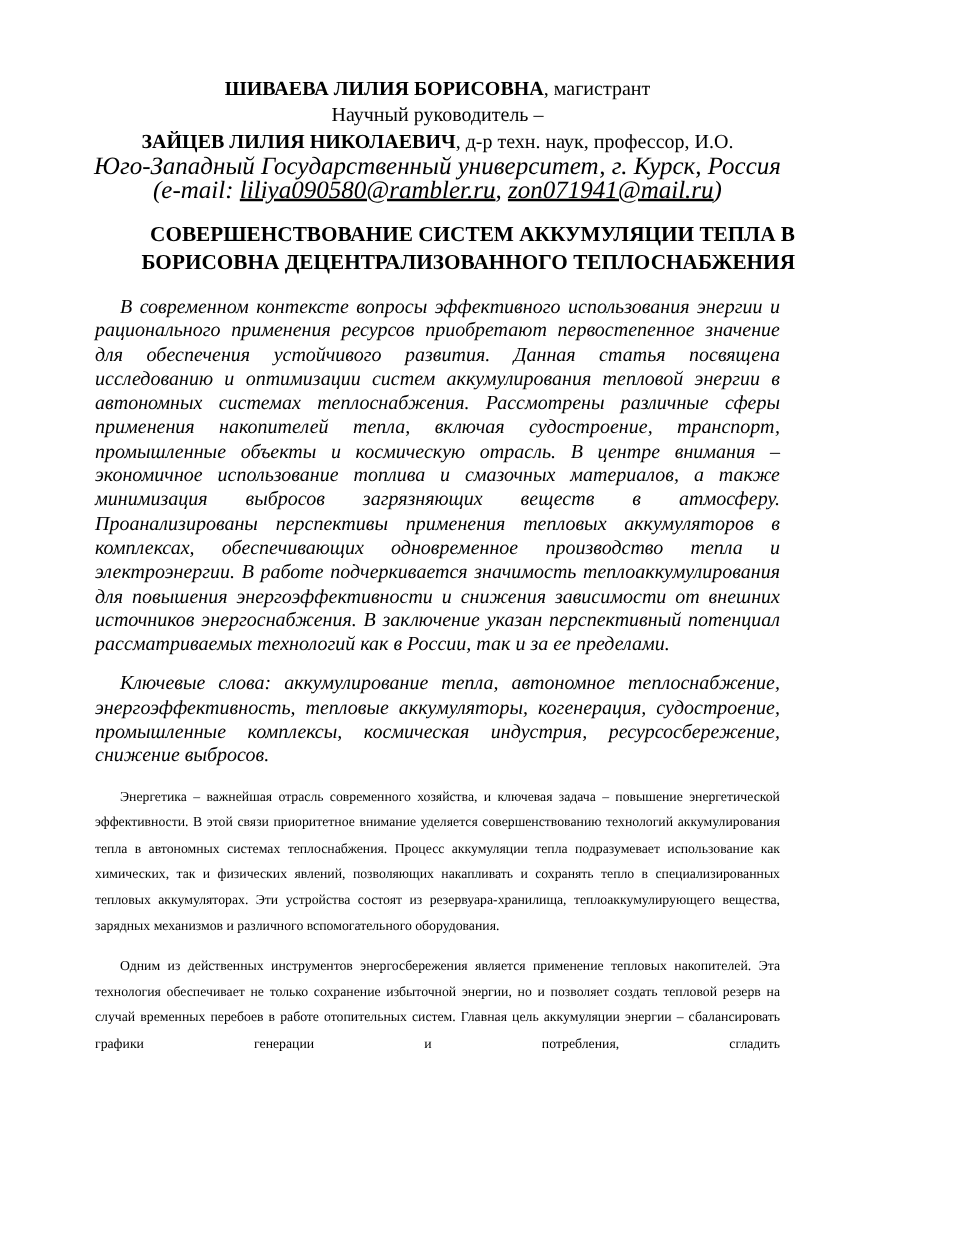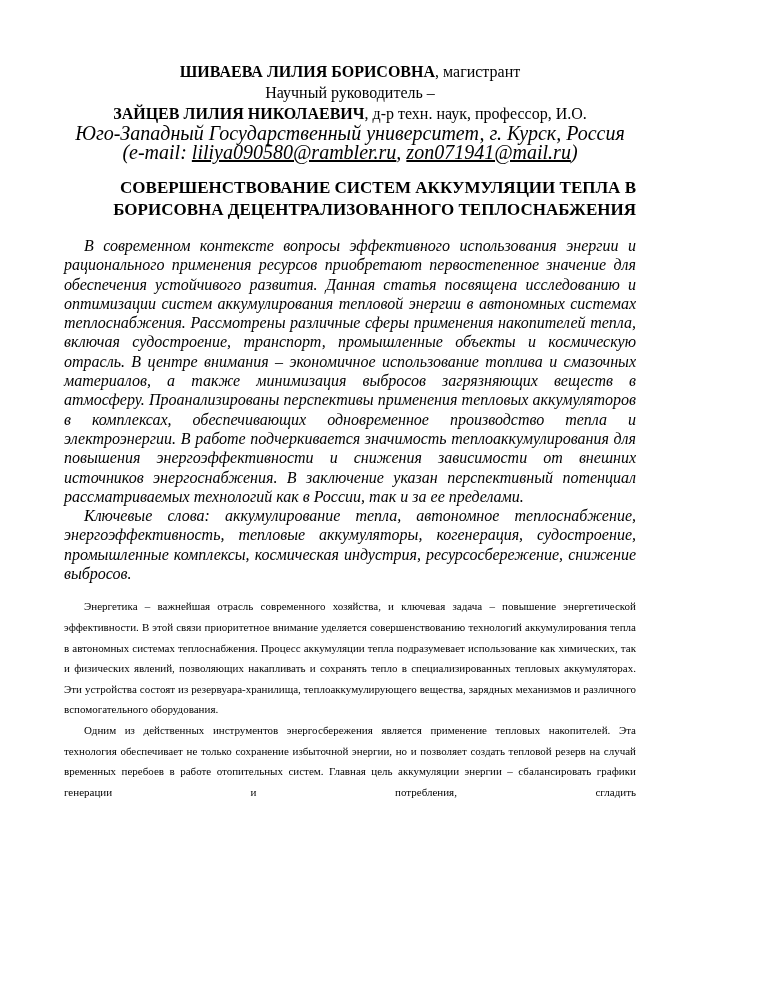--- a/index.html
+++ b/index.html
@@ -45,21 +45,21 @@
   .title .t-line { display: block; }
   
   .abstract {
     margin-top: 16px;
     font-size: 16px;
     font-style: italic;
     line-height: 19.3px;
     text-align: justify;
   }
   .abstract p, .main p {
-    margin: 0;
+    margin: 12px;
     text-indent: 20px;
   }
   
   .main {
     margin-top: 13px;
     font-size: 11px;
     line-height: 20.6px;
     text-align: justify;
   }
   .main p.cutoff { text-align-last: justify; }

